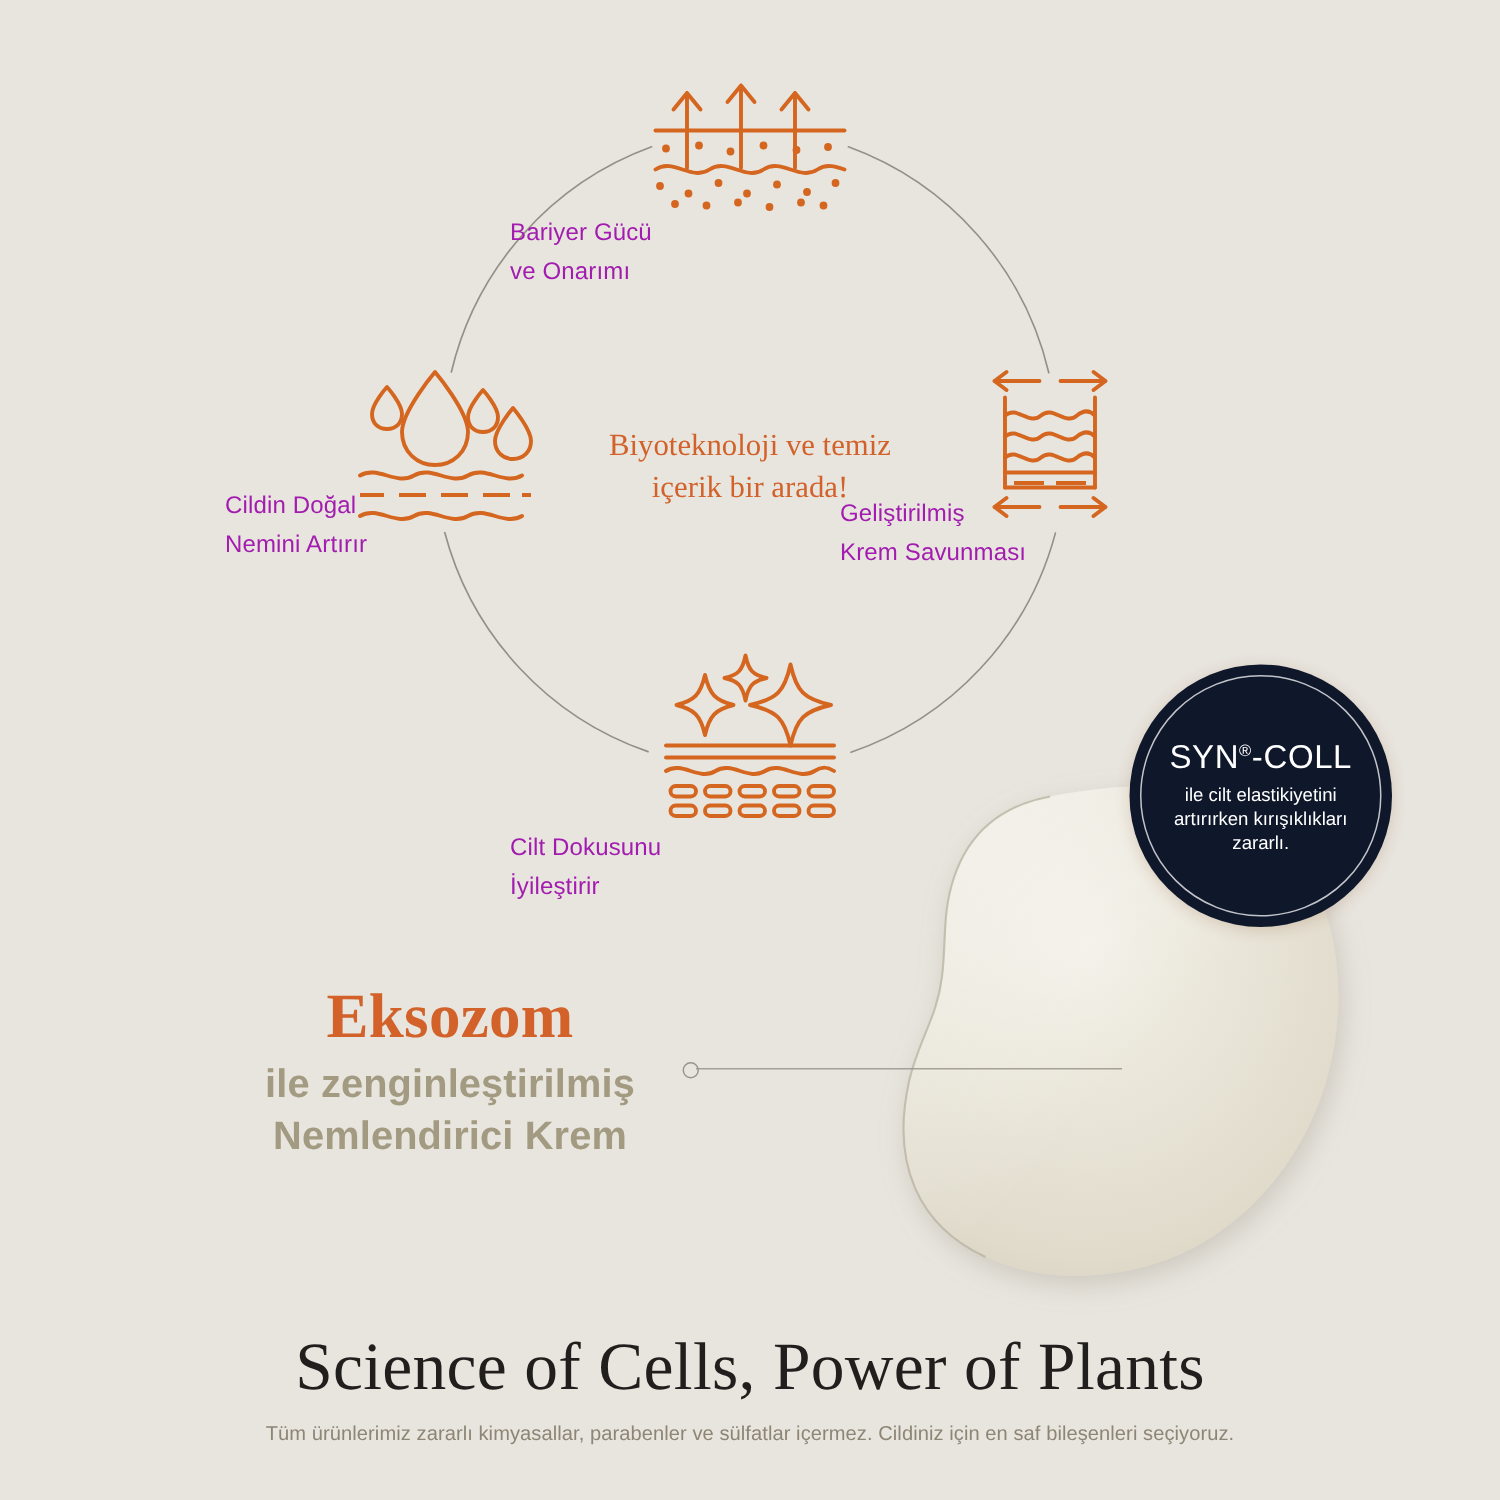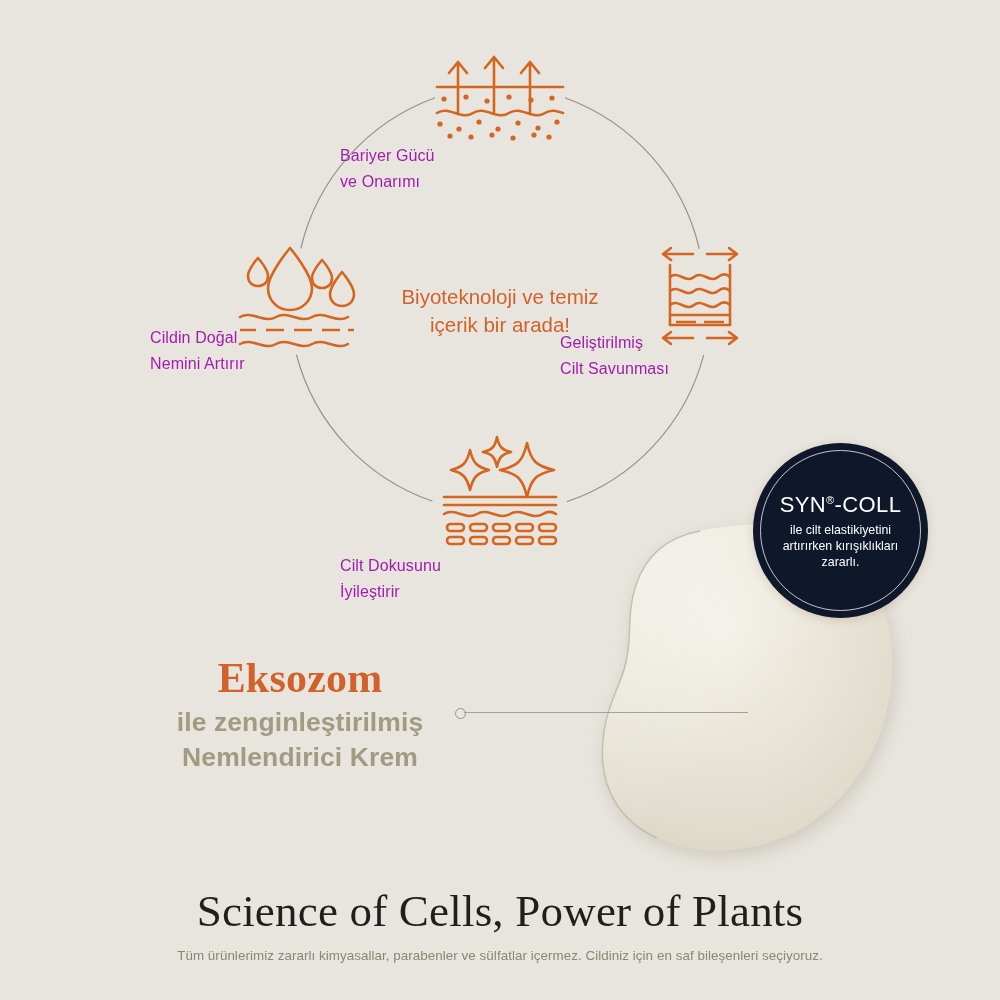--- a/index.html
+++ b/index.html
@@ -31,21 +31,21 @@
   #label-barrier{left:340px;top:143px;width:320px;}
   #label-moisture{left:150px;top:325px;width:320px;}
   #label-defense{left:560px;top:330px;width:320px;}
   #label-texture{left:340px;top:530px;width:320px;margin-top:23px;}
 
   #center-text{
     position:absolute;left:330px;top:283px;width:340px;
     text-align:center;color:#d2622a;
     font-size:20.5px;line-height:28px;white-space:nowrap;
   }
-  #center-text span{display:block;}
+  #center-text span{display:block;font-family:Liberation Serif, serif;}
 
   
   #syn-badge{
     position:absolute;left:753px;top:443px;width:175px;height:175px;
     border-radius:50%;
     background:#0f172a;
     display:flex;flex-direction:column;align-items:center;justify-content:center;
     box-shadow:0 2px 10px rgba(120,60,20,.18);
   }
   #syn-badge::after{
@@ -270,21 +270,21 @@
     <span>ve Onarımı</span>
   </div>
 
   <div class="lbl" id="label-moisture">
     <span>Cildin Doğal</span>
     <span>Nemini Artırır</span>
   </div>
 
   <div class="lbl" id="label-defense">
     <span>Geliştirilmiş</span>
-    <span>Cilt Savunması</span>
+    <span>Krem Savunması</span>
   </div>
 
   <div class="lbl" id="label-texture">
     <span>Cilt Dokusunu</span>
     <span>İyileştirir</span>
   </div>
 
   <div id="center-text">
     <span>Biyoteknoloji ve temiz</span>
     <span>içerik bir arada!</span>

